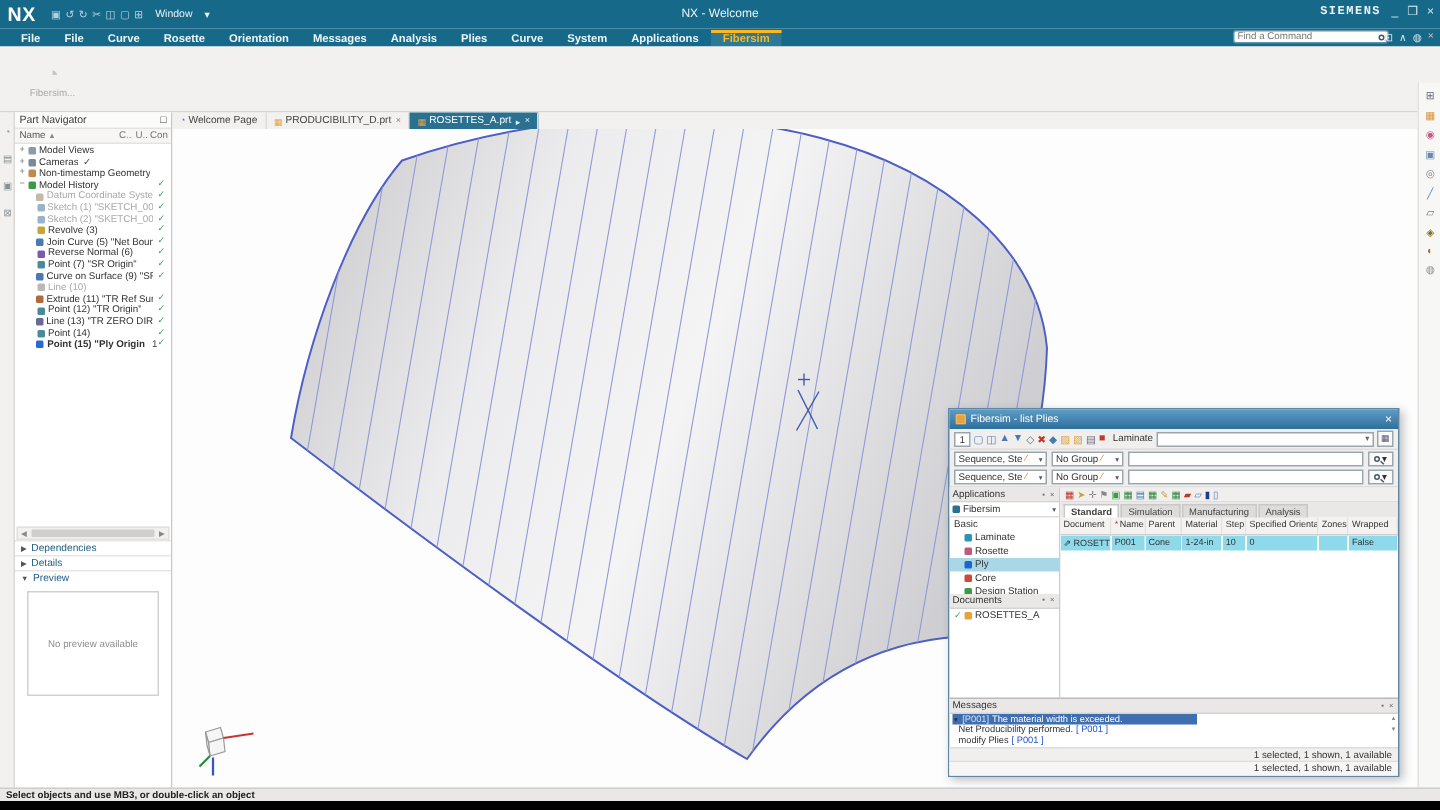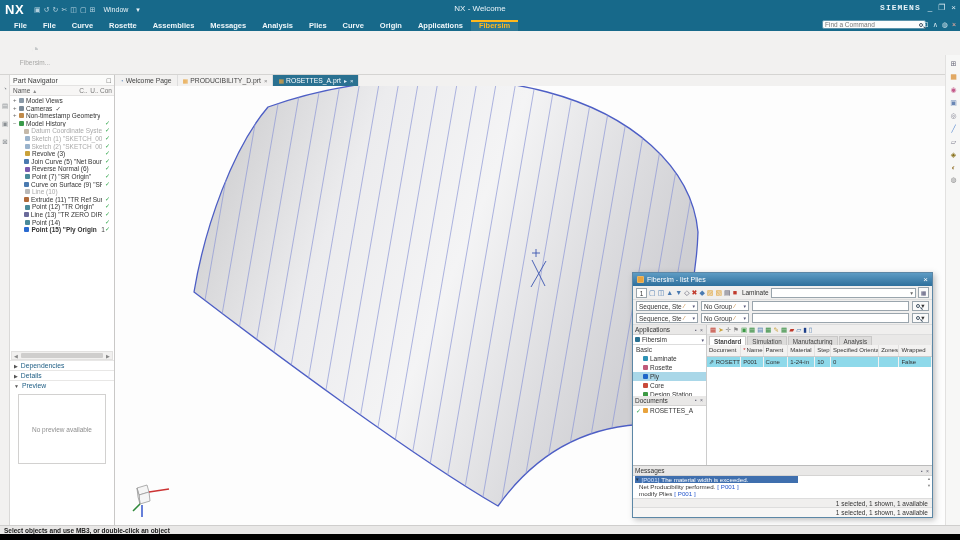--- a/index.html
+++ b/index.html
@@ -173,26 +173,26 @@
       </span>
     </div>
   </div>
 
   <div class="menurow">
     <div class="menus">
       <span class="menu-item">File</span>
         <span class="menu-item">File</span>
         <span class="menu-item">Curve</span>
         <span class="menu-item">Rosette</span>
-        <span class="menu-item">Assemblies</span>
+        <span class="menu-item">Orientation</span>
         <span class="menu-item">Messages</span>
         <span class="menu-item">Analysis</span>
         <span class="menu-item">Plies</span>
         <span class="menu-item">Curve</span>
-        <span class="menu-item">Origin</span>
+        <span class="menu-item">System</span>
         <span class="menu-item">Applications</span>
         <span class="menu-item active">Fibersim</span>
     </div>
     <div class="cmdbar">
       <div class="cmdbox">
         <span>Find a Command</span>
         <span class="mag"></span>
       </div>
     </div>
   </div>

